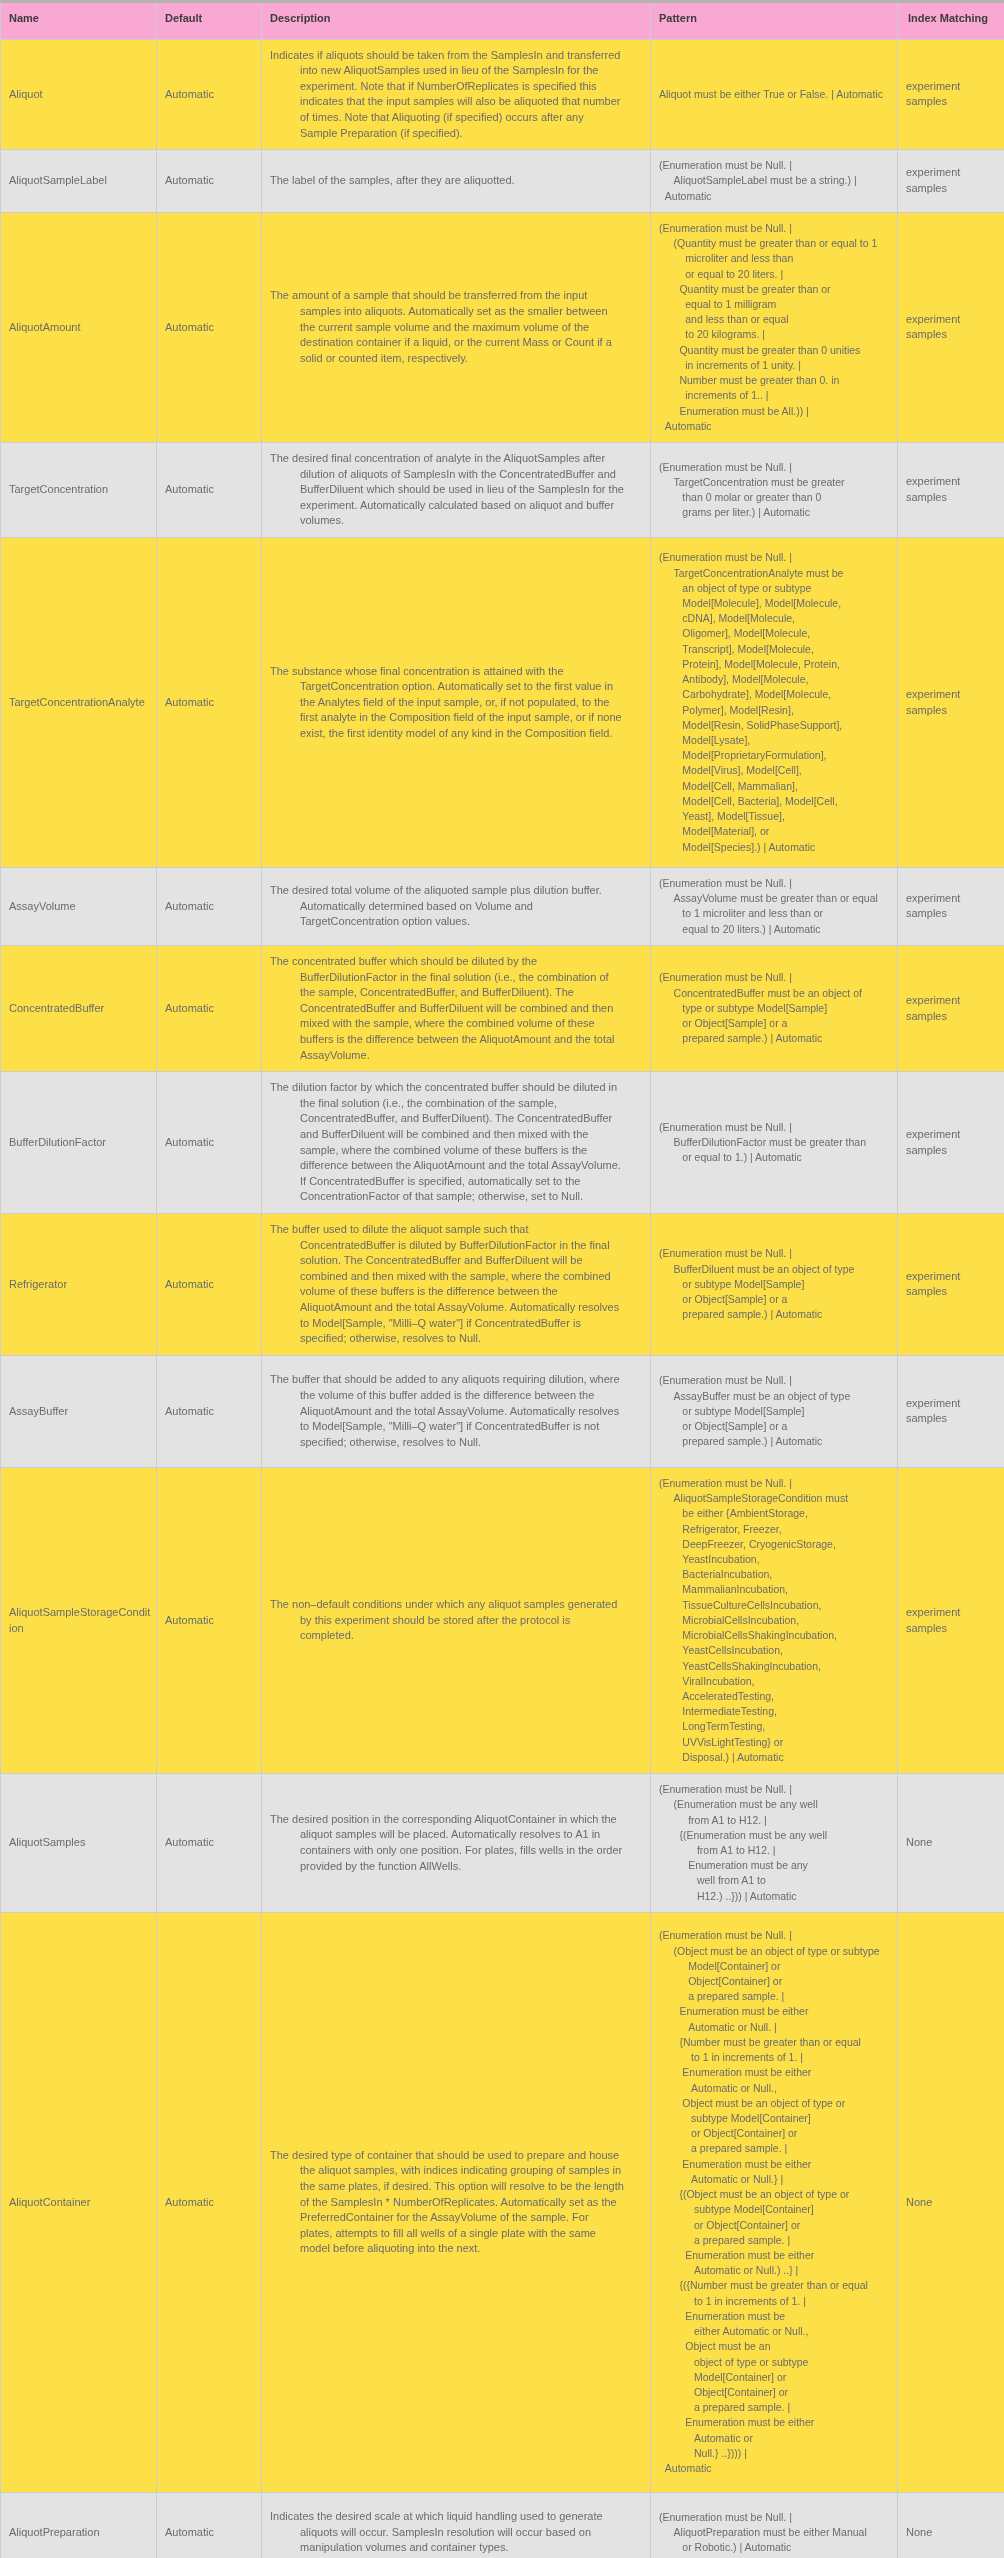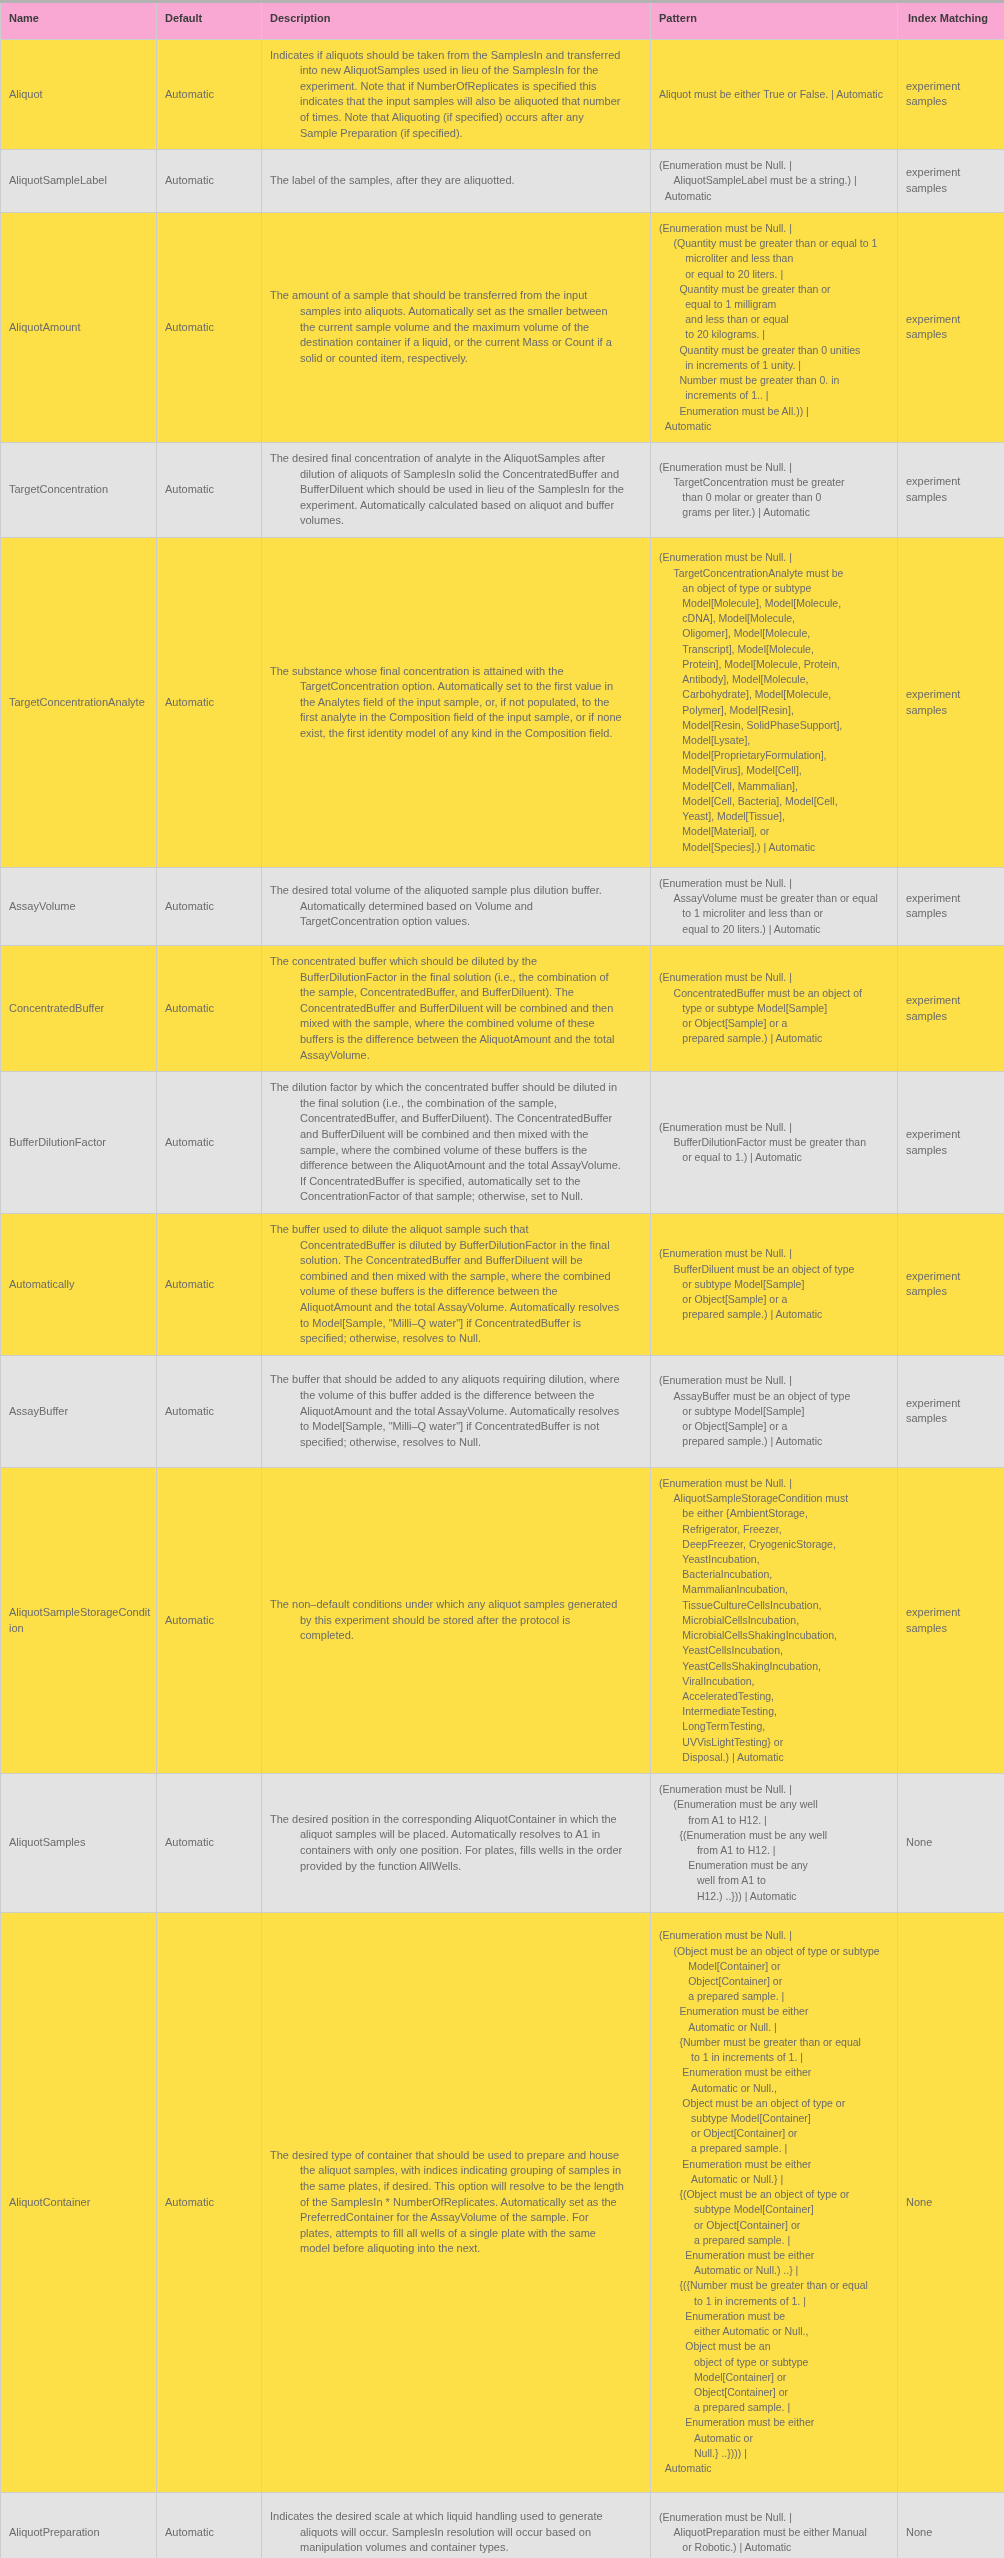--- a/index.html
+++ b/index.html
@@ -87,21 +87,21 @@
          increments of 1.. |
        Enumeration must be All.)) |
   Automatic</div>
         </td>
     <td class="c-index">experiment samples</td>
   </tr>
       <tr class="row-gray" style="height: 95px;">
     <td class="c-name">TargetConcentration</td>
     <td class="c-default">Automatic</td>
     <td class="c-desc">
-          <div class="hang2">The desired final concentration of analyte in the AliquotSamples after dilution of aliquots of SamplesIn solid the ConcentratedBuffer and BufferDiluent which should be used in lieu of the SamplesIn for the experiment.  Automatically calculated based on aliquot and buffer volumes.</div>
+          <div class="hang2">The desired final concentration of analyte in the AliquotSamples after dilution of aliquots of SamplesIn with the ConcentratedBuffer and BufferDiluent which should be used in lieu of the SamplesIn for the experiment.  Automatically calculated based on aliquot and buffer volumes.</div>
         </td>
     <td class="c-pattern">
           <div class="pre">(Enumeration must be Null. |
      TargetConcentration must be greater
         than 0 molar or greater than 0
         grams per liter.) | Automatic</div>
         </td>
     <td class="c-index">experiment samples</td>
   </tr>
       <tr class="row-white" style="height: 330px;">
@@ -170,21 +170,21 @@
           <div class="hang2">The dilution factor by which the concentrated buffer should be diluted in the final solution (i.e., the combination of the sample, ConcentratedBuffer, and BufferDiluent). The ConcentratedBuffer and BufferDiluent will be combined and then mixed with the sample, where the combined volume of these buffers is the difference between the AliquotAmount and the total AssayVolume.  If ConcentratedBuffer is specified, automatically set to the ConcentrationFactor of that sample; otherwise, set to Null.</div>
         </td>
     <td class="c-pattern">
           <div class="pre">(Enumeration must be Null. |
      BufferDilutionFactor must be greater than
         or equal to 1.) | Automatic</div>
         </td>
     <td class="c-index">experiment samples</td>
   </tr>
       <tr class="row-white" style="height: 125px;">
-    <td class="c-name">Automatically</td>
+    <td class="c-name">Refrigerator</td>
     <td class="c-default">Automatic</td>
     <td class="c-desc">
           <div class="hang2">The buffer used to dilute the aliquot sample such that ConcentratedBuffer is diluted by BufferDilutionFactor in the final solution. The ConcentratedBuffer and BufferDiluent will be combined and then mixed with the sample, where the combined volume of these buffers is the difference between the AliquotAmount and the total AssayVolume.  Automatically resolves to Model[Sample, "Milli–Q water"] if ConcentratedBuffer is specified; otherwise, resolves to Null.</div>
         </td>
     <td class="c-pattern">
           <div class="pre">(Enumeration must be Null. |
      BufferDiluent must be an object of type
         or subtype Model[Sample]
         or Object[Sample] or a
         prepared sample.) | Automatic</div>

